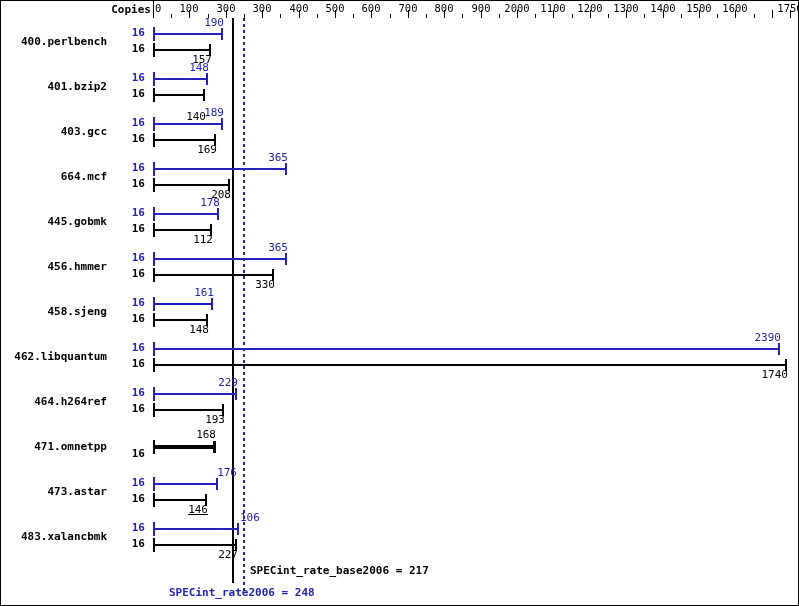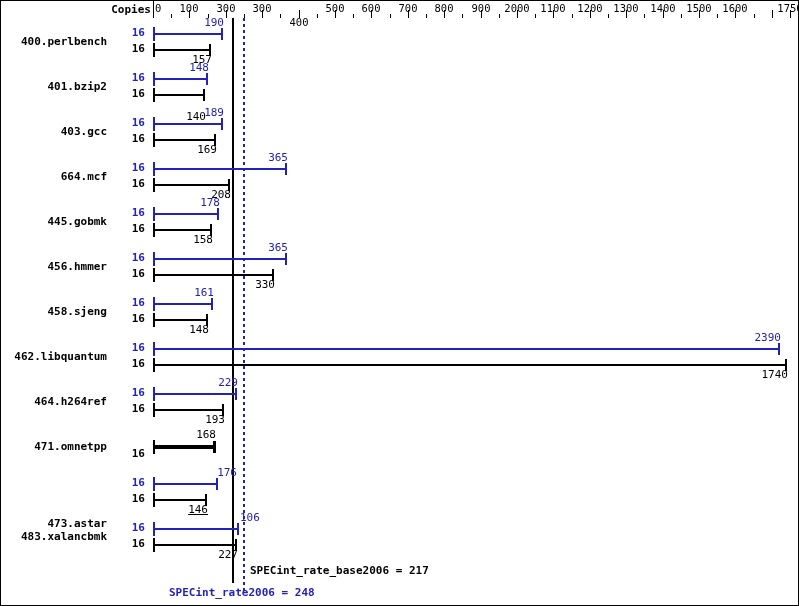--- a/index.html
+++ b/index.html
@@ -185,21 +185,21 @@
       <div class="tick major" style="left: 698px;"></div>
       <div class="tick minor" style="left: 716px;"></div>
       <div class="tick major" style="left: 734px;"></div>
       <div class="tick minor" style="left: 753px;"></div>
       <div class="tick major" style="left: 771px;"></div>
       <div class="tick major" style="left: 789px;"></div>
       <div class="tick-label first" style="left: 154px;">0</div>
       <div class="tick-label" style="left: 188px;">100</div>
       <div class="tick-label" style="left: 225px;">300</div>
       <div class="tick-label" style="left: 261px;">300</div>
-      <div class="tick-label" style="left: 298px; margin-top: 14px;">400</div>
+      <div class="tick-label" style="left: 298px;">400</div>
       <div class="tick-label" style="left: 334px;">500</div>
       <div class="tick-label" style="left: 370px;">600</div>
       <div class="tick-label" style="left: 407px;">700</div>
       <div class="tick-label" style="left: 443px;">800</div>
       <div class="tick-label" style="left: 480px;">900</div>
       <div class="tick-label" style="left: 516px;">2000</div>
       <div class="tick-label" style="left: 552px;">1100</div>
       <div class="tick-label" style="left: 589px;">1200</div>
       <div class="tick-label" style="left: 625px;">1300</div>
       <div class="tick-label" style="left: 662px;">1400</div>
@@ -259,21 +259,21 @@
       <div class="bench-name" style="top: 197px;">445.gobmk</div>
       <div class="copies-val peak" style="left: 120px; top: 188px;">16</div>
       <div class="bar peak" style="left: 152px; top: 195px; width: 65px;"></div>
       <div class="cap peak" style="left: 152px; top: 189px; height: 14px;"></div>
       <div class="cap peak" style="left: 216px; top: 190px; height: 12px; width: 2px;"></div>
       <div class="val-label peak" style="left: 219px; top: 178px;">178</div>
       <div class="copies-val base" style="left: 120px; top: 204px;">16</div>
       <div class="bar base" style="left: 152px; top: 211px; width: 58px;"></div>
       <div class="cap base" style="left: 152px; top: 205px; height: 14px;"></div>
       <div class="cap base" style="left: 209px; top: 206px; height: 12px; width: 2px;"></div>
-      <div class="val-label base" style="left: 212px; top: 215px;">158</div>
+      <div class="val-label base" style="left: 212px; top: 215px;">112</div>
       <div class="bench-name" style="top: 242px;">456.hmmer</div>
       <div class="copies-val peak" style="left: 120px; top: 233px;">16</div>
       <div class="bar peak" style="left: 152px; top: 240px; width: 133px;"></div>
       <div class="cap peak" style="left: 152px; top: 234px; height: 14px;"></div>
       <div class="cap peak" style="left: 284px; top: 235px; height: 12px; width: 2px;"></div>
       <div class="val-label peak" style="left: 287px; top: 223px;">365</div>
       <div class="copies-val base" style="left: 120px; top: 249px;">16</div>
       <div class="bar base" style="left: 152px; top: 256px; width: 120px;"></div>
       <div class="cap base" style="left: 152px; top: 250px; height: 14px;"></div>
       <div class="cap base" style="left: 271px; top: 251px; height: 12px; width: 2px;"></div>
@@ -310,21 +310,21 @@
       <div class="bar base" style="left: 152px; top: 391px; width: 70px;"></div>
       <div class="cap base" style="left: 152px; top: 385px; height: 14px;"></div>
       <div class="cap base" style="left: 221px; top: 386px; height: 12px; width: 2px;"></div>
       <div class="val-label base" style="left: 224px; top: 395px;">193</div>
       <div class="bench-name" style="top: 422px;">471.omnetpp</div>
       <div class="copies-val base" style="left: 120px; top: 429px;">16</div>
       <div class="bar base thick" style="left: 152px; top: 427px; width: 61px;"></div>
       <div class="cap base" style="left: 152px; top: 422px; height: 14px;"></div>
       <div class="cap base" style="left: 212px; top: 423px; height: 12px; width: 3px;"></div>
       <div class="val-label base" style="left: 215px; top: 410px;">168</div>
-      <div class="bench-name" style="top: 467px; margin-top: 32px;">473.astar</div>
+      <div class="bench-name" style="top: 467px;">473.astar</div>
       <div class="copies-val peak" style="left: 120px; top: 458px;">16</div>
       <div class="bar peak" style="left: 152px; top: 465px; width: 64px;"></div>
       <div class="cap peak" style="left: 152px; top: 459px; height: 14px;"></div>
       <div class="cap peak" style="left: 215px; top: 460px; height: 12px; width: 2px;"></div>
       <div class="val-label peak" style="left: 236px; top: 448px;">176</div>
       <div class="copies-val base" style="left: 120px; top: 474px;">16</div>
       <div class="bar base" style="left: 152px; top: 481px; width: 53px;"></div>
       <div class="cap base" style="left: 152px; top: 475px; height: 14px;"></div>
       <div class="cap base" style="left: 204px; top: 476px; height: 12px; width: 2px;"></div>
       <div class="val-label base" style="left: 207px; top: 485px; text-decoration: underline;">146</div>

